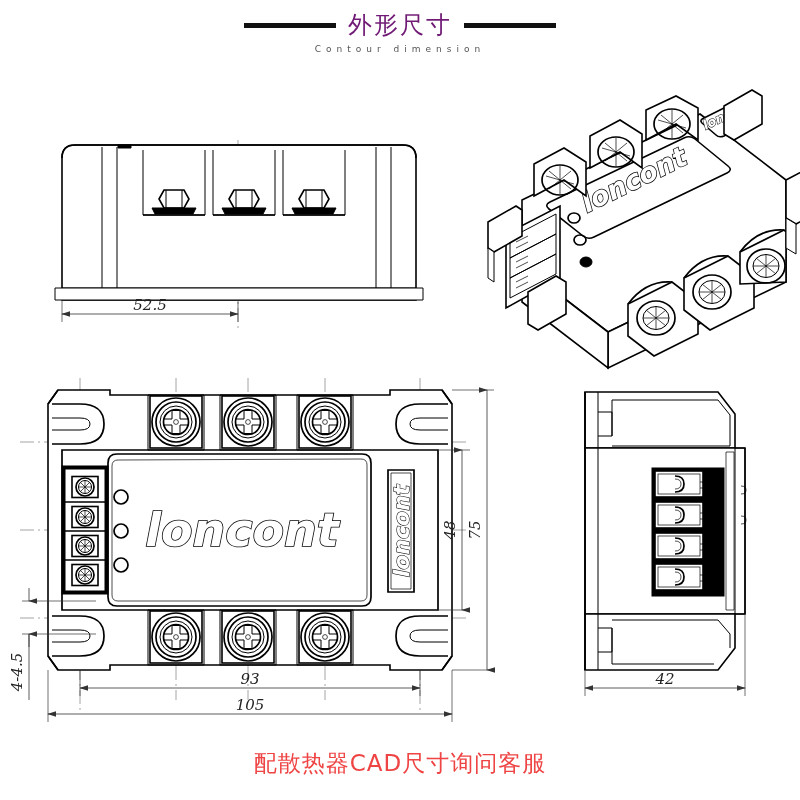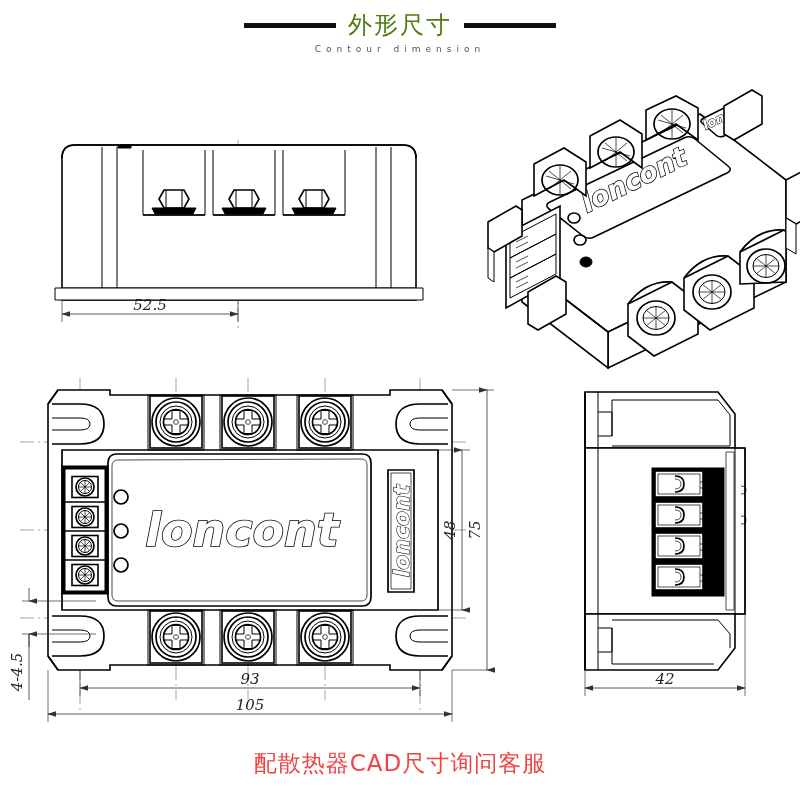--- a/index.html
+++ b/index.html
@@ -15,21 +15,21 @@
   .hdr-title{
     font-size:42px;font-weight:bold;color:#111;letter-spacing:4px;
     line-height:1;margin-top:18px;font-family:"DejaVu Sans",sans-serif;
   }
   .hdr-sub-row{
     display:flex;align-items:center;justify-content:center;
     gap:12px;margin-top:13px;
   }
   .hdr-rule{width:92px;height:5px;background:#111;}
   .hdr-sub{
-    font-size:24px;font-weight:500;color:#4d7c0f;letter-spacing:2px;
+    font-size:24px;font-weight:500;color:#701a75;letter-spacing:2px;
     font-family:"DejaVu Sans",sans-serif;line-height:1;
   }
   .hdr-eng{
     font-size:9px;color:#555;letter-spacing:5px;margin-top:7px;
     font-family:"DejaVu Sans",sans-serif;
   }
 
   
   .caption{
     position:absolute;left:0;top:748px;width:800px;text-align:center;

